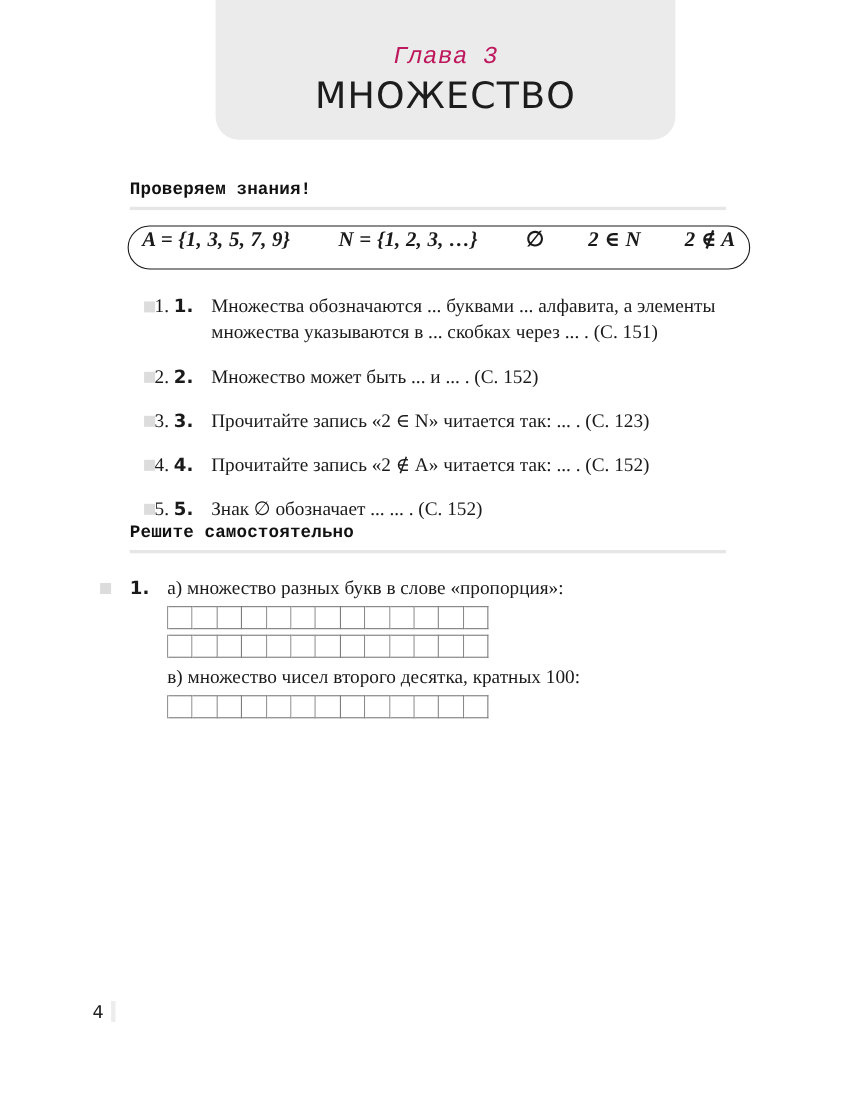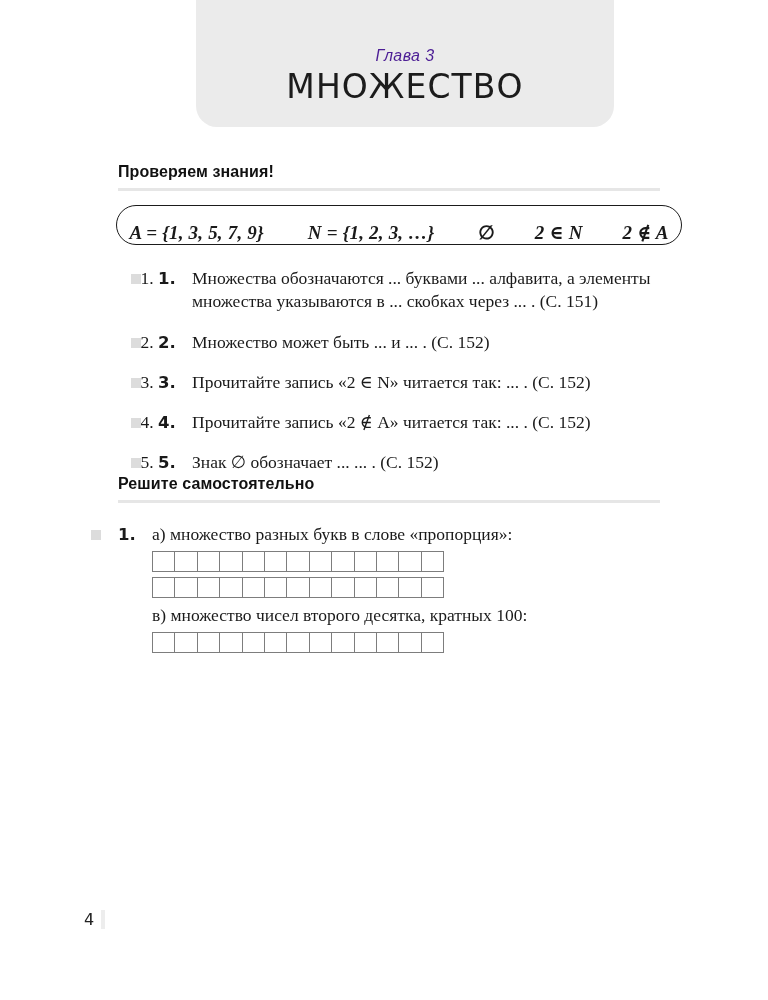--- a/index.html
+++ b/index.html
@@ -30,25 +30,25 @@
     border-bottom-left-radius: 24px;
     border-bottom-right-radius: 24px;
     box-sizing: border-box;
     display: flex;
     flex-direction: column;
     align-items: center;
     justify-content: flex-end;
     padding-bottom: 22px;
   }
   .chapter-label {
-    font-family: Liberation Sans, sans-serif;
+    font-family: Liberation Mono, monospace;
     font-style: italic;
-    font-size: 16px;
+    font-size: 22px;
     letter-spacing: 0.4px;
-    color: #4c1d95;
+    color: #be185d;
     line-height: 1.1;
     margin-bottom: 6px;
   }
   .chapter-title {
     font-family: "DejaVu Sans", "Liberation Sans", sans-serif;
     font-size: 33px;
     letter-spacing: 1.1px;
     color: #1c1c1c;
     line-height: 1.05;
   }
@@ -65,21 +65,21 @@
     font-family: "DejaVu Sans", "Liberation Sans", sans-serif;
     font-size: 19.5px;
     font-weight: 600;
     line-height: 1.33;
     color: #161616;
     letter-spacing: 0.1px;
     margin: 0 0 26px 0;
   }
 
   .block-heading {
-    font-family: Liberation Sans, sans-serif;
+    font-family: Liberation Mono, monospace;
     font-size: 16px;
     font-weight: bold;
     color: #111111;
     margin: 0 0 7px 0;
     letter-spacing: 0.1px;
   }
   .rule {
     height: 3px;
     background: #e6e6e6;
     width: 542px;
@@ -95,21 +95,21 @@
   }
 
   
   .formula-box {
     border: 1.6px solid #1b1b1b;
     border-radius: 22px;
     height: 40px;
     width: 566px;
     margin: 0 0 0 -2px;
     display: flex;
-    align-items: flex-end;
+    align-items: flex-start;
     justify-content: center;
     box-sizing: border-box;
   }
   .formula-inner {
     font-family: "Liberation Serif", "DejaVu Serif", serif;
     font-weight: bold;
     font-size: 19px;
     white-space: nowrap;
     letter-spacing: 0.2px;
   }
@@ -229,21 +229,21 @@
         <span class="qtext">Множества обозначаются ... буквами ... алфавита, а элементы множества указываются в ... скобках через ... . (С. 151)</span>
       </li>
       <li class="qitem">
         <span class="bullet"></span>
         <span class="qnum">2.</span>
         <span class="qtext">Множество может быть ... и ... . (С. 152)</span>
       </li>
       <li class="qitem">
         <span class="bullet"></span>
         <span class="qnum">3.</span>
-        <span class="qtext">Прочитайте запись «2 ∈ N» читается так: ... . (С. 152)</span>
+        <span class="qtext">Прочитайте запись «2 ∈ N» читается так: ... . (С. 123)</span>
       </li>
       <li class="qitem">
         <span class="bullet"></span>
         <span class="qnum">4.</span>
         <span class="qtext">Прочитайте запись «2 ∉ A» читается так: ... . (С. 152)</span>
       </li>
       <li class="qitem">
         <span class="bullet"></span>
         <span class="qnum">5.</span>
         <span class="qtext">Знак ∅ обозначает ... ... . (С. 152)</span>

